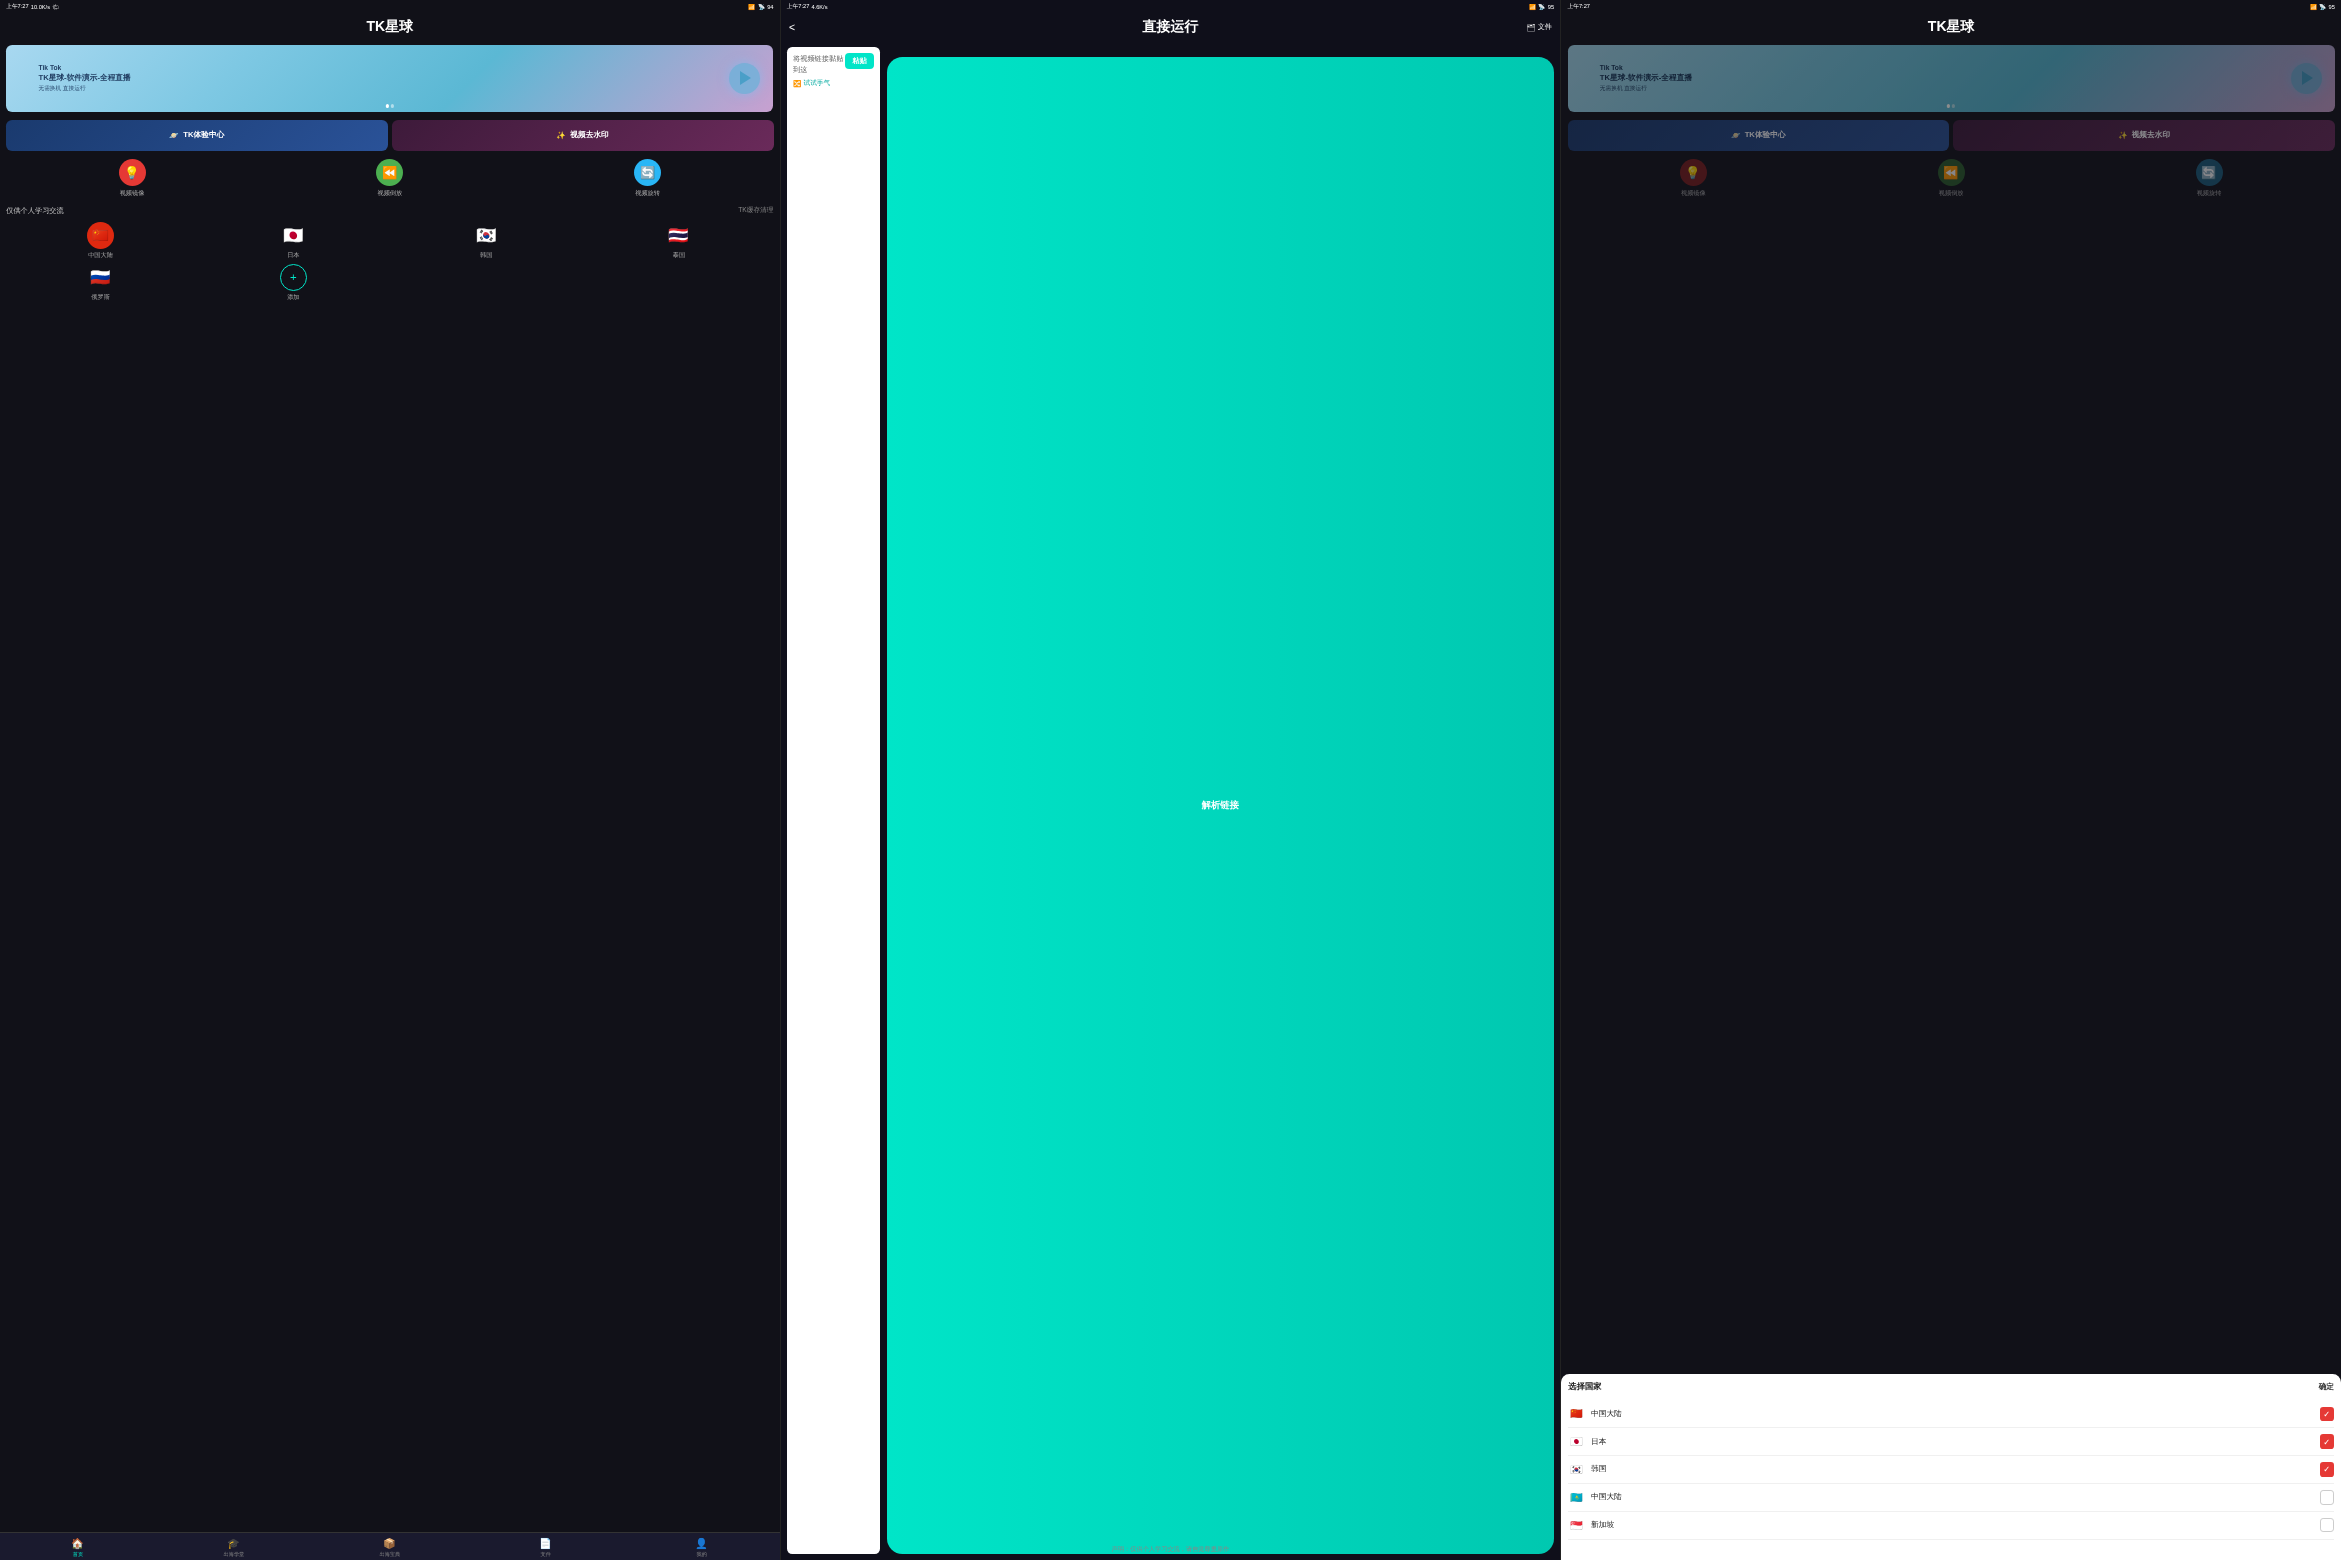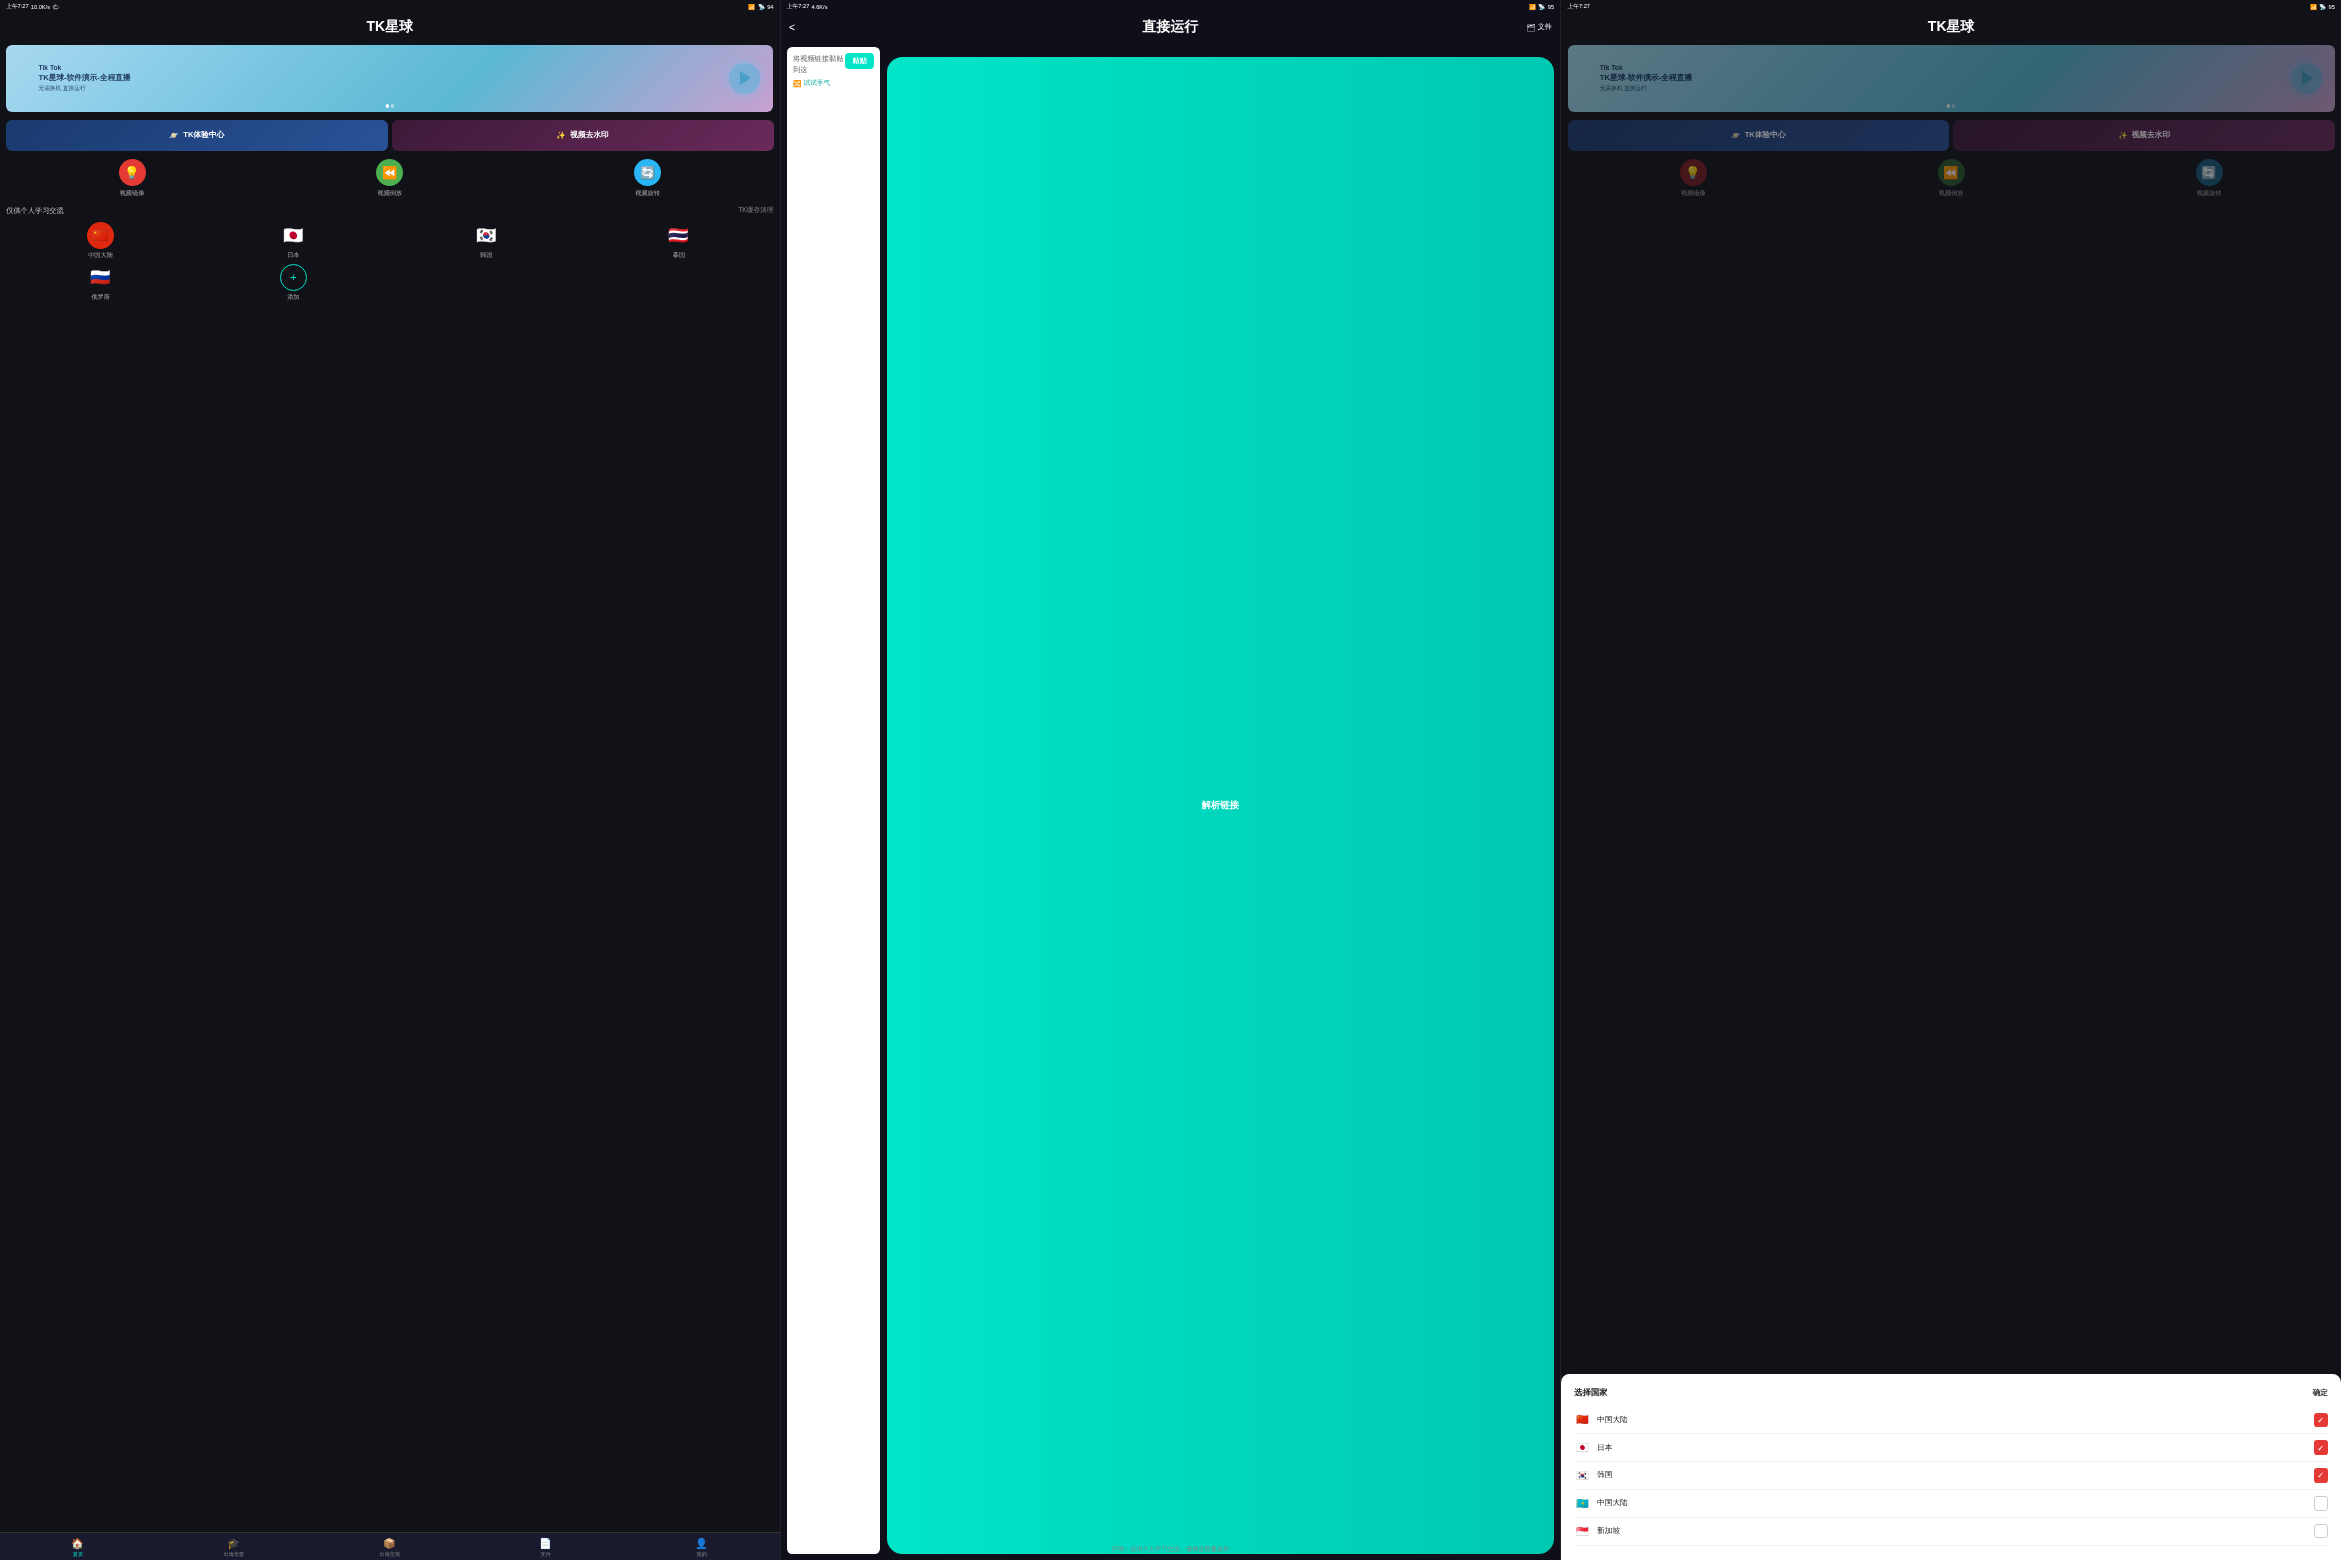--- a/index.html
+++ b/index.html
@@ -352,21 +352,21 @@
 
     
     .country-panel {
       position: absolute;
       bottom: 0;
       left: 0;
       right: 0;
       background: #fff;
       border-radius: 8.3px 8.3px 0 0;
       z-index: 10;
-      padding: 13px;
+      padding: 7px;
       min-height: 186px;
     }
     .panel-header {
       display: flex;
       justify-content: space-between;
       align-items: center;
       margin-bottom: 8.3px;
     }
     .panel-title {
       font-size: 8.3px;

